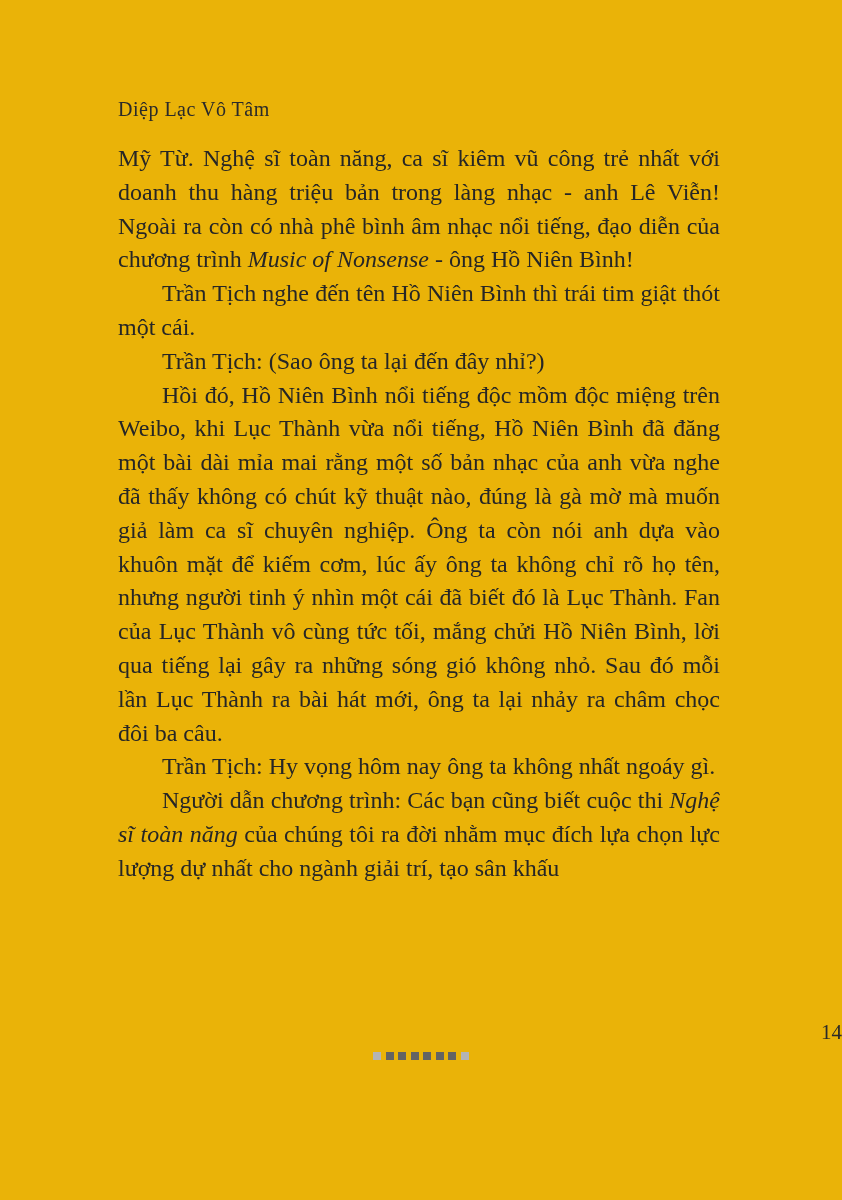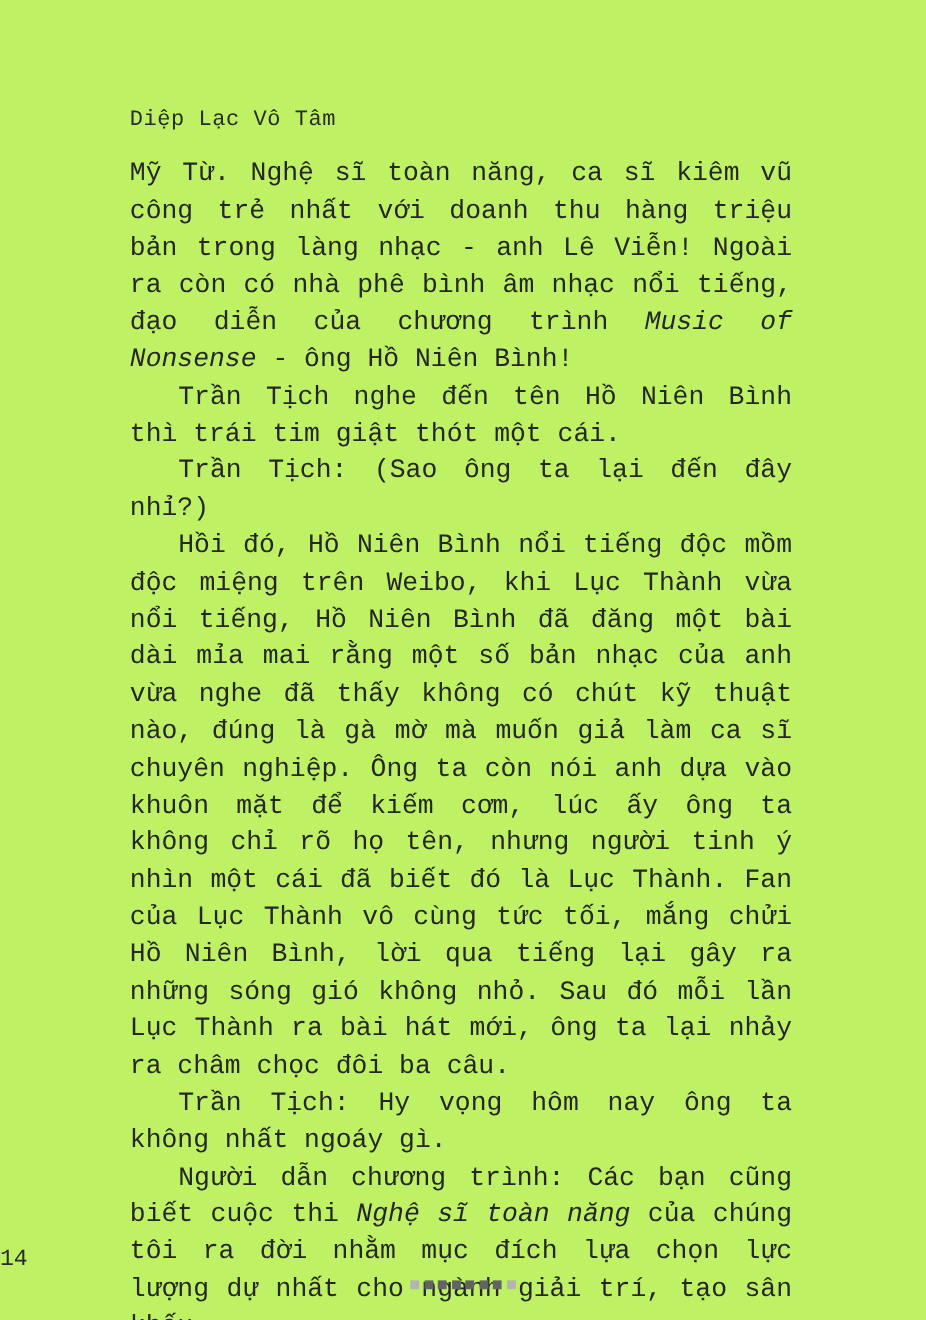--- a/index.html
+++ b/index.html
@@ -4,22 +4,22 @@
 <style>
   html, body {
     margin: 0;
     padding: 0;
     background: #ffffff;
   }
   .page {
     position: relative;
     width: 842px;
     height: 1200px;
-    background: #bef264;
-    font-family: Liberation Mono, monospace;
+    background: #eab308;
+    font-family: Liberation Serif, serif;
     color: #2a2a2a;
     box-sizing: border-box;
     overflow: hidden;
   }
   .running-header {
     position: absolute;
     top: 98px;
     left: 118px;
     font-size: 20px;
     letter-spacing: 0.5px;
@@ -38,23 +38,23 @@
     text-align: justify;
     text-justify: inter-word;
     color: #262626;
   }
   .para.indent { text-indent: 44px; }
   .para.no-indent { text-indent: 0; }
   .italic { font-style: italic; }
   .page-footer {
     position: absolute;
     left: 0;
-    top: 1134px;
+    top: 1020px;
     width: 842px;
-    text-align: left;
+    text-align: right;
   }
   .page-number {
     font-size: 21px;
     color: #2a2a2a;
     margin-bottom: 7px;
   }
   .squares-row {
     display: flex;
     justify-content: center;
     gap: 4.5px;

